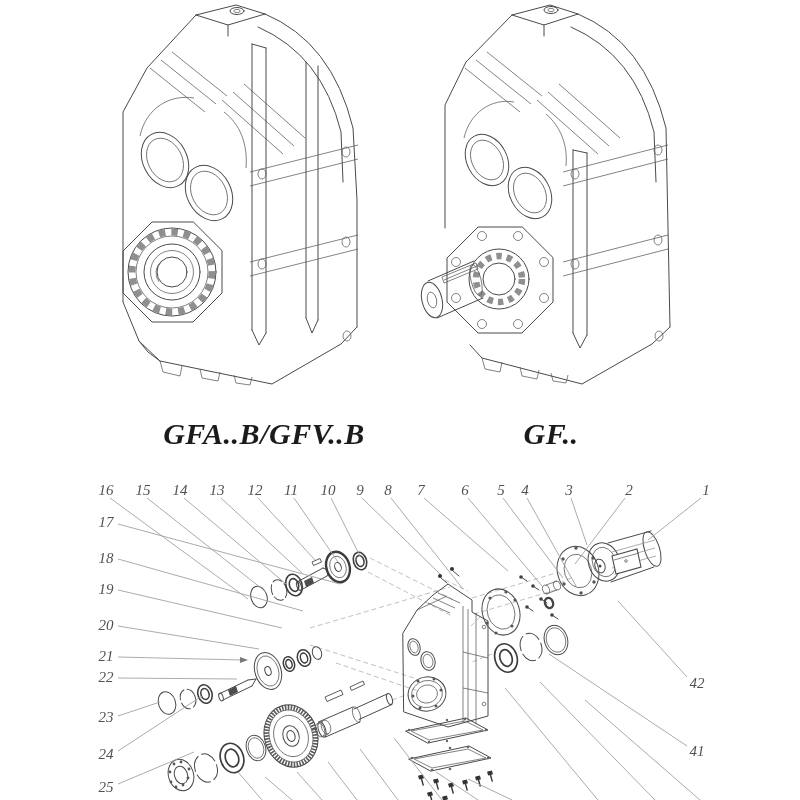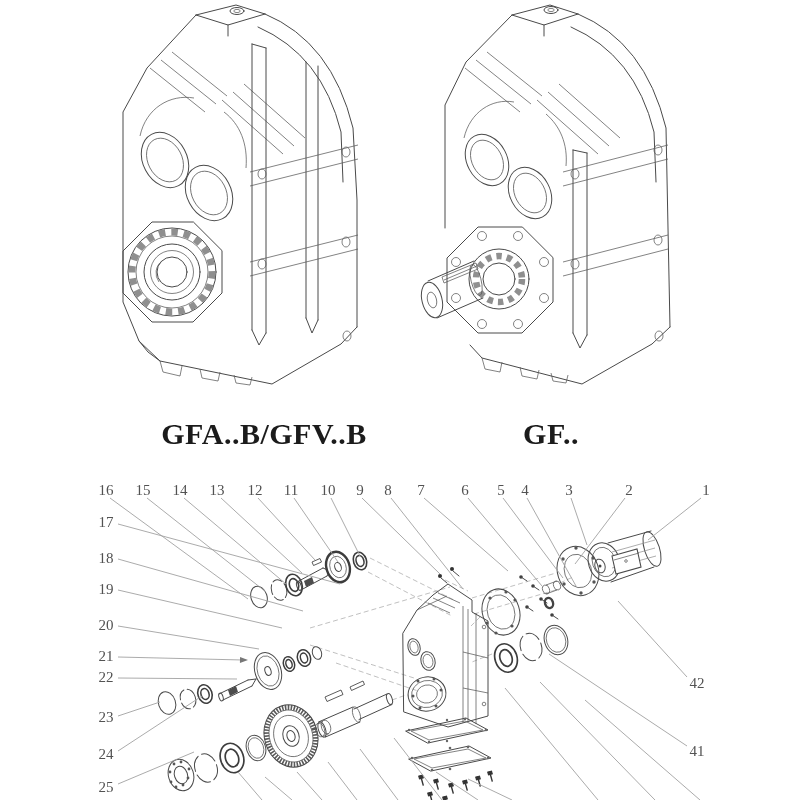--- a/index.html
+++ b/index.html
@@ -1,17 +1,17 @@
 <!DOCTYPE html>
 <html><head>
 <meta charset="utf-8">
 <style>
   html,body{margin:0;padding:0;background:#ffffff;}
   #stage{position:relative;width:800px;height:800px;background:#ffffff;overflow:hidden;
-         font-family:"Liberation Serif", serif;}
+         font-family:"Liberation Serif", serif;font-style:italic;}
   svg{position:absolute;left:0;top:0;}
   .ln{stroke:#4a4a4a;stroke-width:1;fill:none;stroke-linejoin:round;stroke-linecap:round;}
   .thin{stroke:#5a5a5a;stroke-width:.75;fill:none;}
   .dark{stroke:#3d3d3d;fill:none;}
   .leader{stroke:#a2a2a2;stroke-width:.9;fill:none;}
   .dash{stroke:#b0b0b0;stroke-width:.8;fill:none;stroke-dasharray:5 3;}
   .callout{font-family:"Liberation Serif", serif;font-size:15px;fill:#525252;}
   .model-label{font-family:"Liberation Serif", serif;font-weight:bold;font-size:30px;
                fill:#1b1b1b;letter-spacing:.5px;}
 </style>

